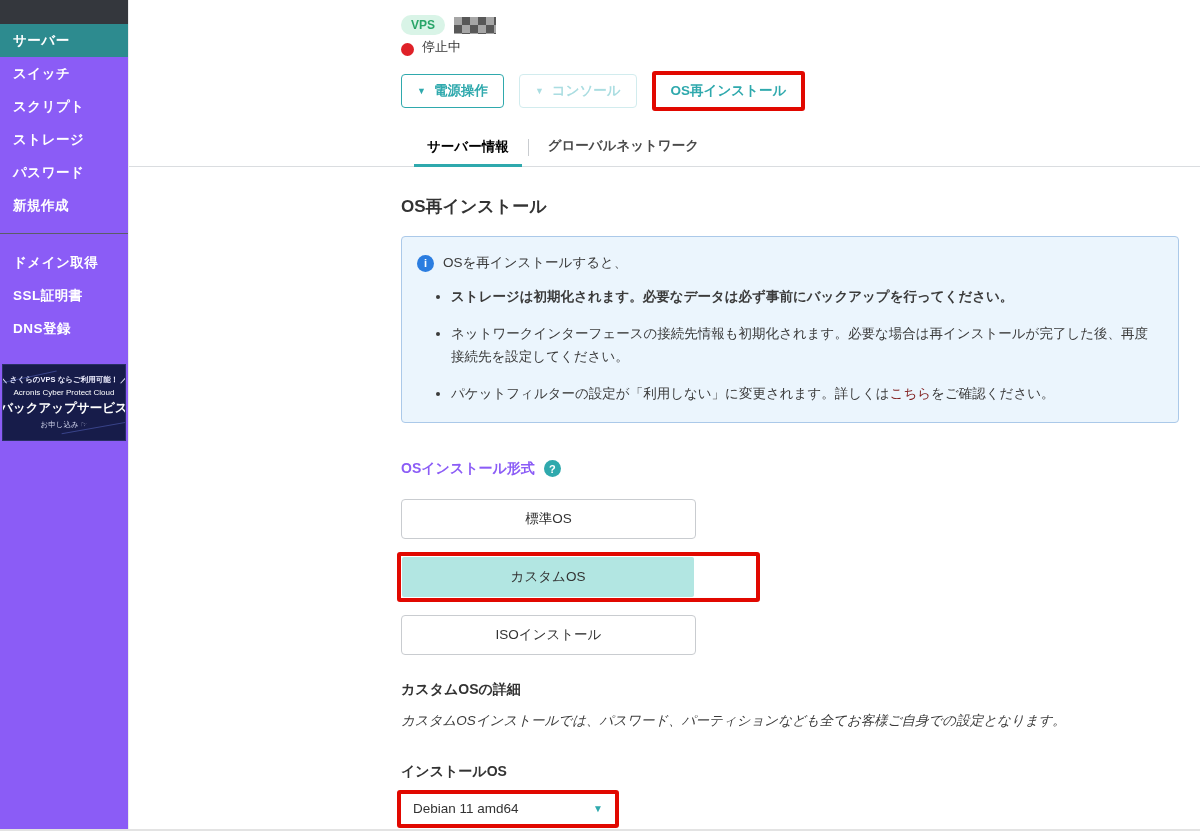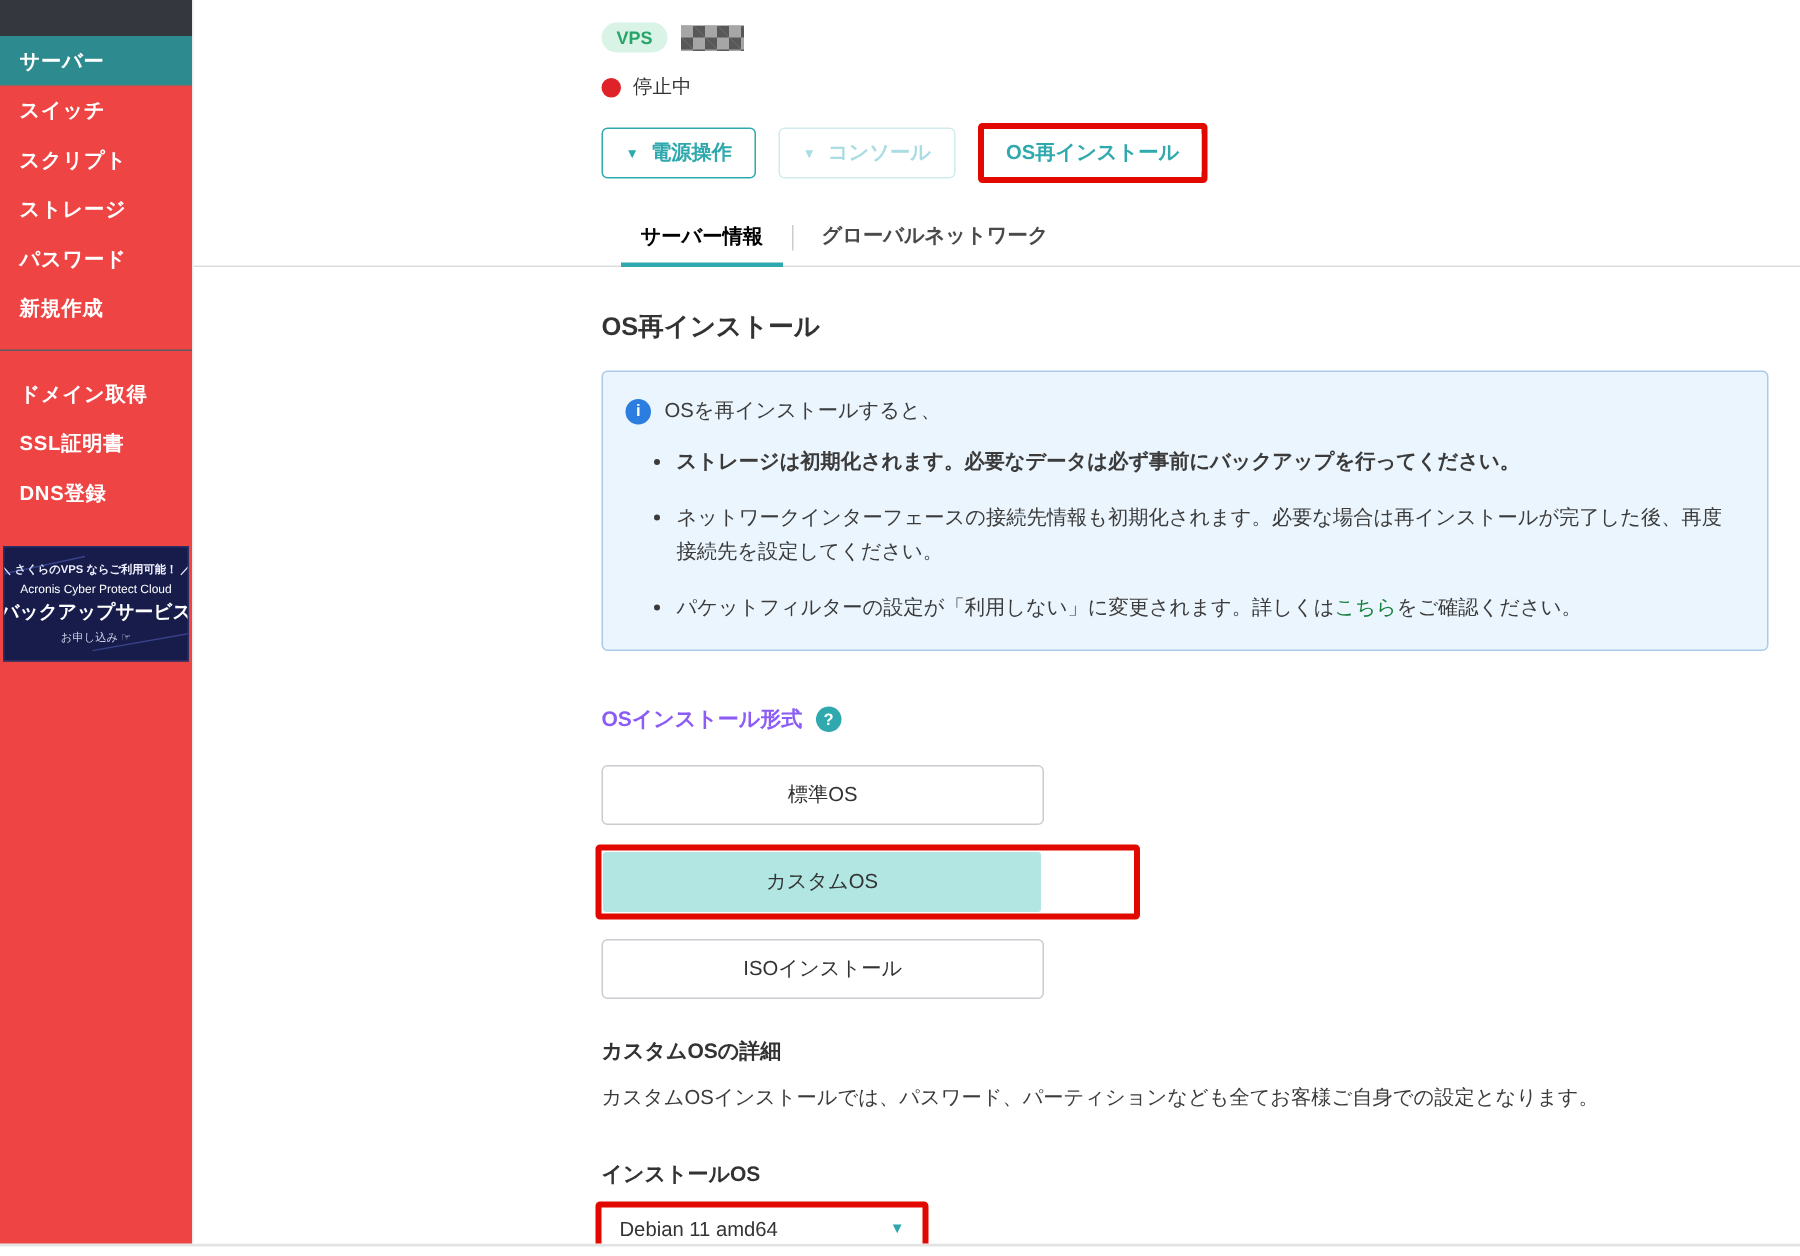--- a/index.html
+++ b/index.html
@@ -1,20 +1,20 @@
 <!DOCTYPE html>
 <html><head>
 <meta charset="utf-8">
 <style>
   * { margin:0; padding:0; box-sizing:border-box; }
   html,body { width:1200px; height:837px; background:#fff; font-family:"Liberation Sans","DejaVu Sans",sans-serif; color:#333; }
   .app { position:relative; width:1200px; height:831px; border-bottom:2px solid #e3e3e3; overflow:hidden; }
 
   
-  .sidebar { position:absolute; left:0; top:0; width:128px; height:831px; background:#ef4444; }
+  .sidebar { position:absolute; left:0; top:0; width:128px; height:831px; background:#8b5cf6; }
   .sidebar-header { height:24px; background:#34373d; }
   .nav-item { height:33px; line-height:33px; padding-left:13px; color:#fff; font-size:13.5px; font-weight:bold; letter-spacing:.5px; cursor:pointer; white-space:nowrap; }
   .nav-item.active { background:#2d8b8f; }
   .nav-divider { border-top:1px solid #5b5e66; margin:11px 0 12px 0; }
   .sidebar-ad { margin:19px 2px 0 2px; height:77px; background:#171c4a; border:1px solid #2a3066; display:flex; flex-direction:column; align-items:center; justify-content:center; gap:3px; position:relative; overflow:hidden; }
   .sidebar-ad:before { content:""; position:absolute; left:-8px; top:-10px; width:60px; height:22px; border-bottom:1px solid rgba(120,140,255,.35); transform:rotate(-12deg); }
   .sidebar-ad:after { content:""; position:absolute; right:-8px; bottom:-10px; width:70px; height:22px; border-top:1px solid rgba(120,140,255,.35); transform:rotate(-10deg); }
   .ad-line1 { color:#eef; font-size:7.5px; font-weight:bold; white-space:nowrap; }
   .ad-line2 { color:#fff; font-size:8px; white-space:nowrap; }
   .ad-line3 { color:#fff; font-size:12.5px; font-weight:bold; white-space:nowrap; }
@@ -23,21 +23,21 @@
   
   .main { position:absolute; left:128px; top:0; width:1072px; height:831px; background:#fff; border-left:1px solid #ececec; }
   .page-head { padding:15px 0 0 272px; }
   .vps-row { display:flex; align-items:center; gap:9px; }
   .badge-vps { background:#d9f4e7; color:#28a568; font-weight:bold; font-size:12px; padding:3px 10px; border-radius:11px; }
   .mosaic { width:42px; height:17px;
     background-image:
       linear-gradient(45deg,#3c3c3c 25%,transparent 25%,transparent 75%,#3c3c3c 75%),
       linear-gradient(45deg,#3c3c3c 25%,#979797 25%,#979797 75%,#3c3c3c 75%);
     background-size:16px 16px; background-position:0 0,8px 8px; opacity:.85; }
-  .status-row { margin-top:14px; display:flex; align-items:center; gap:8px; }
+  .status-row { margin-top:3px; display:flex; align-items:flex-end; gap:8px; }
   .status-dot { width:13px; height:13px; border-radius:50%; background:#df2128; }
   .status-text { font-size:13px; color:#333; }
   .actions-row { margin-top:15px; display:flex; align-items:center; gap:15px; }
   .btn { display:inline-flex; align-items:center; justify-content:center; gap:8px; font-weight:bold; font-size:13.5px; border-radius:4px; cursor:pointer; background:#fff; }
   .btn-power { border:1px solid #2fa9ad; color:#2fa9ad; padding:7px 15px; }
   .btn-console { border:1px solid #d2ecee; color:#aadde1; padding:7px 15px; }
   .caret { font-size:9px; line-height:1; }
   .annotation { border:4px solid #e10800; border-radius:3px; background:#fff; }
   .btn-reinstall { color:#2fa9ad; padding:7px 15px; border:none; }
 
@@ -48,33 +48,33 @@
 
   .content { padding:28px 0 0 272px; width:1050px; }
   .page-title { font-size:17px; font-weight:bold; color:#333; }
 
   .info-box { margin-top:18px; width:778px; background:#ebf5fd; border:1px solid #abc9e9; border-radius:4px; padding:17px 20px 16px 15px; font-size:13.5px; color:#3b3b3b; }
   .info-head { display:flex; align-items:center; gap:9px; }
   .info-icon { width:17px; height:17px; min-width:17px; border-radius:50%; background:#2b7de0; color:#fff; font-size:11px; font-weight:bold; display:flex; align-items:center; justify-content:center; }
   .info-box ul { list-style:disc; margin:4px 0 0 12px; padding-left:22px; }
   .info-box li { margin-top:14px; line-height:1.7; }
   .info-box li.bold { font-weight:bold; }
-  .info-link { color:#15803d; text-decoration:none; cursor:pointer;margin-top:11px; }
+  .info-link { color:#7f1d1d; text-decoration:none; cursor:pointer;margin-top:11px; }
 
   .section-label-row { margin-top:37px; display:flex; align-items:center; gap:9px; }
   .field-label { font-size:14px; font-weight:bold; color:#8b5cf6; }
   .help-icon { width:17px; height:17px; border-radius:50%; background:#2fa9ad; color:#fff; font-size:11px; font-weight:bold; display:flex; align-items:center; justify-content:center; cursor:pointer; }
 
   .options { margin-top:21px; }
   .option-btn { width:295px; height:40px; border:1px solid #c9ccd0; border-radius:4px; background:#fff; display:flex; align-items:center; justify-content:center; font-size:13.5px; color:#333; cursor:pointer; margin-bottom:16px; }
   .option-annotation { width:363px; margin:-3px 0 13px -4px; padding:1px; }
   .option-btn.selected { background:#b2e6e2; border:none; border-radius:2px; margin-bottom:0; width:292px; }
 
   .detail-title { margin-top:26px; font-size:14px; font-weight:bold; }
-  .detail-desc { margin-top:13px; font-size:13.5px; color:#3b3b3b; }
+  .detail-desc { margin-top:13px; font-size:13.5px; color:#3b3b3b;font-style:italic; }
   .install-label { margin-top:33px; font-size:14px; font-weight:bold; }
   .select-annotation { display:inline-block; margin:9px 0 0 -4px; padding:1px; }
   .select-box { width:212px; height:28px; background:#fff; display:flex; align-items:center; justify-content:space-between; padding:0 11px; font-size:13.5px; color:#333; cursor:pointer; }
   .select-caret { color:#2fa9ad; font-size:10px; }
 </style>
 </head>
 <body>
 
 <div class="app">
 

